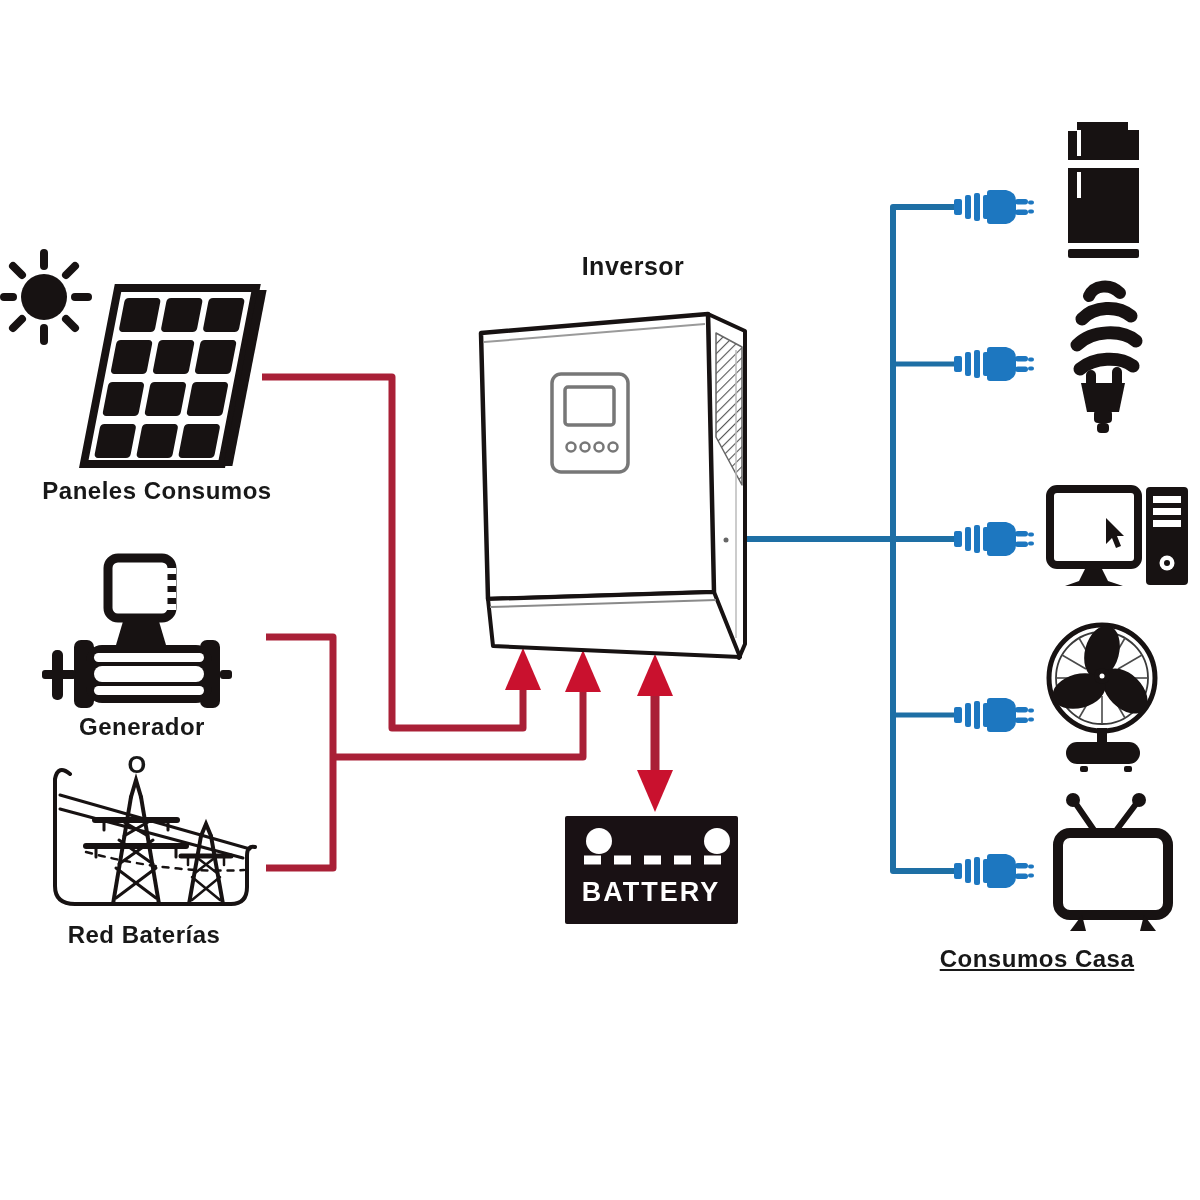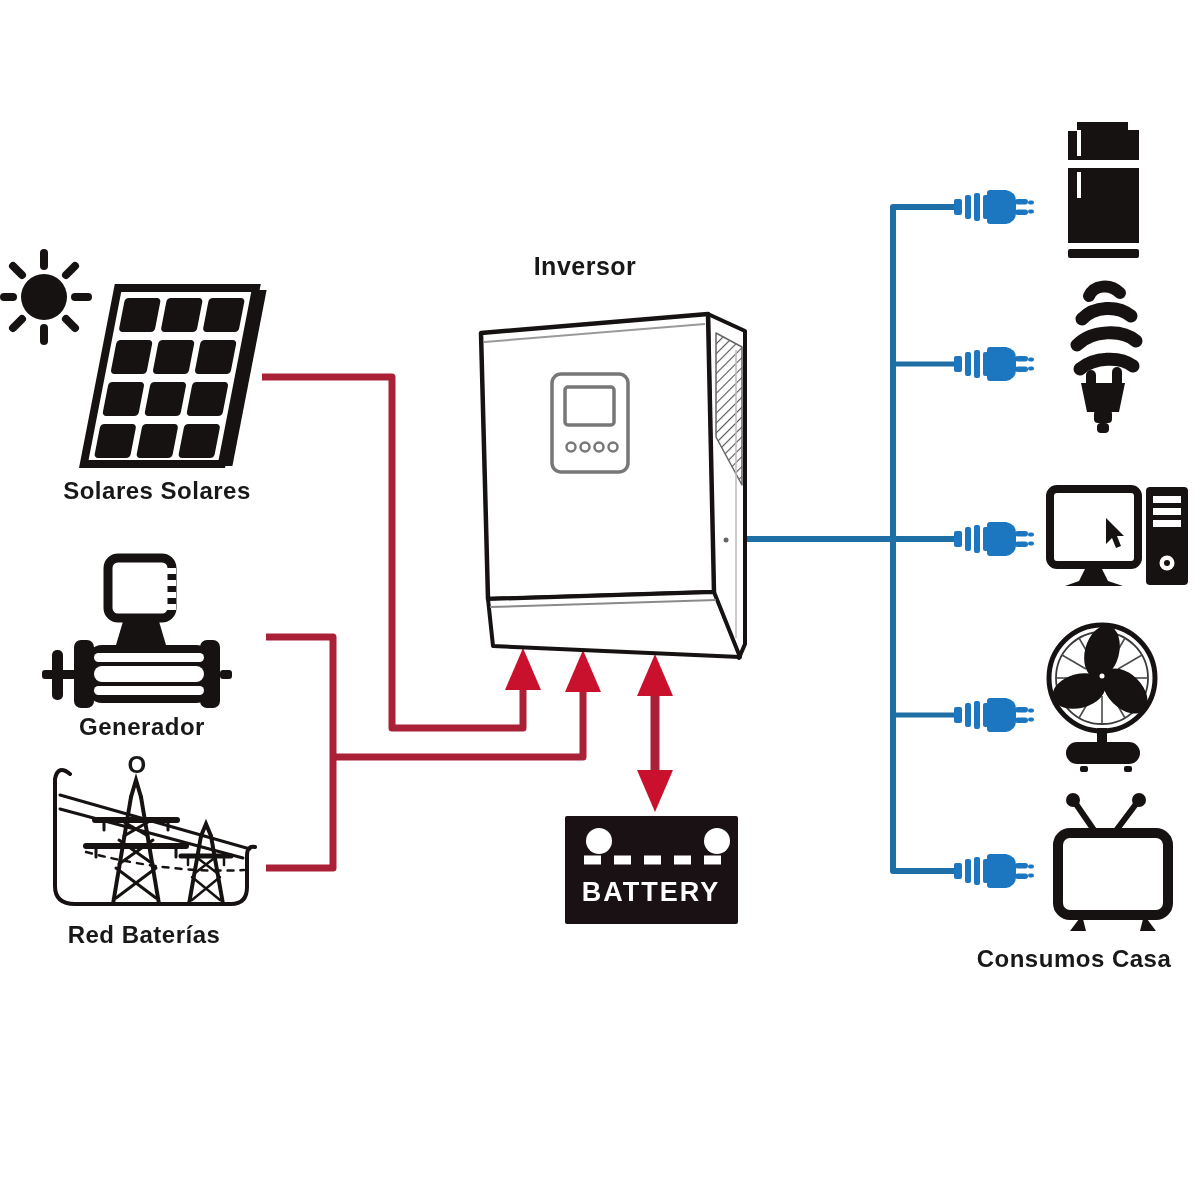--- a/index.html
+++ b/index.html
@@ -1,21 +1,21 @@
 <!DOCTYPE html>
 <html><head>
 <meta charset="utf-8">
 <style>
   html,body{margin:0;padding:0;background:#ffffff;}
   .canvas{position:relative;width:1200px;height:1200px;background:#ffffff;overflow:hidden;
           font-family:"Liberation Sans",sans-serif;}
   .wires{position:absolute;left:0;top:0;}
   .label{position:absolute;transform:translateX(-50%);font-weight:bold;font-size:24px;
          color:#181818;white-space:nowrap;letter-spacing:.5px;}
-  .label.title{font-size:25px;}
+  .label.title{font-size:25px;margin-left:48px;}
 </style>
 </head>
 <body>
 
 <div class="canvas">
 
 <svg class="wires" width="1200" height="1200" viewBox="0 0 1200 1200">
   <defs>
     <pattern id="hatch" width="7" height="7" patternUnits="userSpaceOnUse" patternTransform="rotate(45)">
       <rect width="7" height="7" fill="#ffffff"></rect>
@@ -242,19 +242,19 @@
     <line x1="1112" y1="836" x2="1136" y2="804" stroke="#171212" stroke-width="6" stroke-linecap="round"></line>
     <circle cx="1073" cy="800" r="7" fill="#171212"></circle>
     <circle cx="1139" cy="800" r="7" fill="#171212"></circle>
     <rect x="1058" y="833" width="110" height="82" rx="12" fill="#ffffff" stroke="#171212" stroke-width="10"></rect>
     <path d="M1082,915 L1070,931 L1086,931 Z" fill="#171212"></path>
     <path d="M1144,915 L1156,931 L1140,931 Z" fill="#171212"></path>
   </g>
 </svg>
 
 <div class="label title" style="left:585px;top:252px;">Inversor</div>
-<div class="label" style="left:157px;top:477px;">Solares Solares</div>
+<div class="label" style="left:157px;top:477px;">Paneles Consumos</div>
 <div class="label" style="left:142px;top:713px;">Generador</div>
 <div class="label" style="left:137px;top:751px;">O</div>
 <div class="label" style="left:144px;top:921px;">Red Baterías</div>
-<div class="label" style="left:1074px;top:945px;">Consumos Casa</div>
+<div class="label" style="left:1037px;top:945px;text-decoration:underline;">Consumos Casa</div>
 
 </div>
 
 </body></html>

